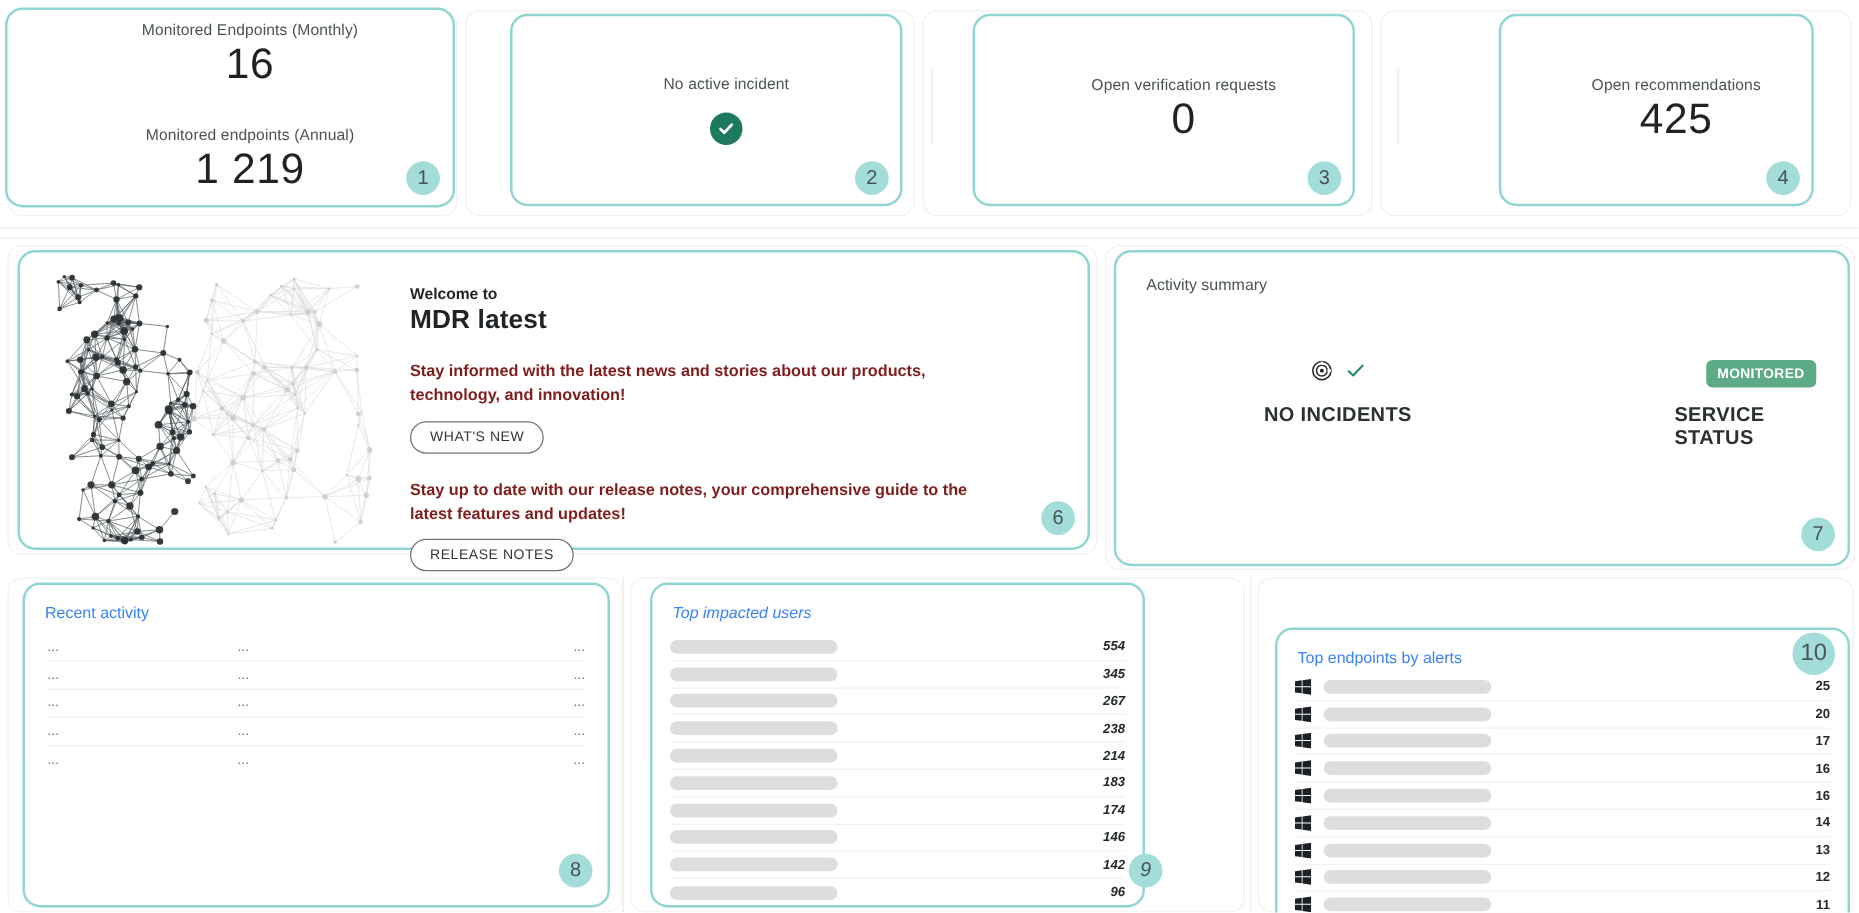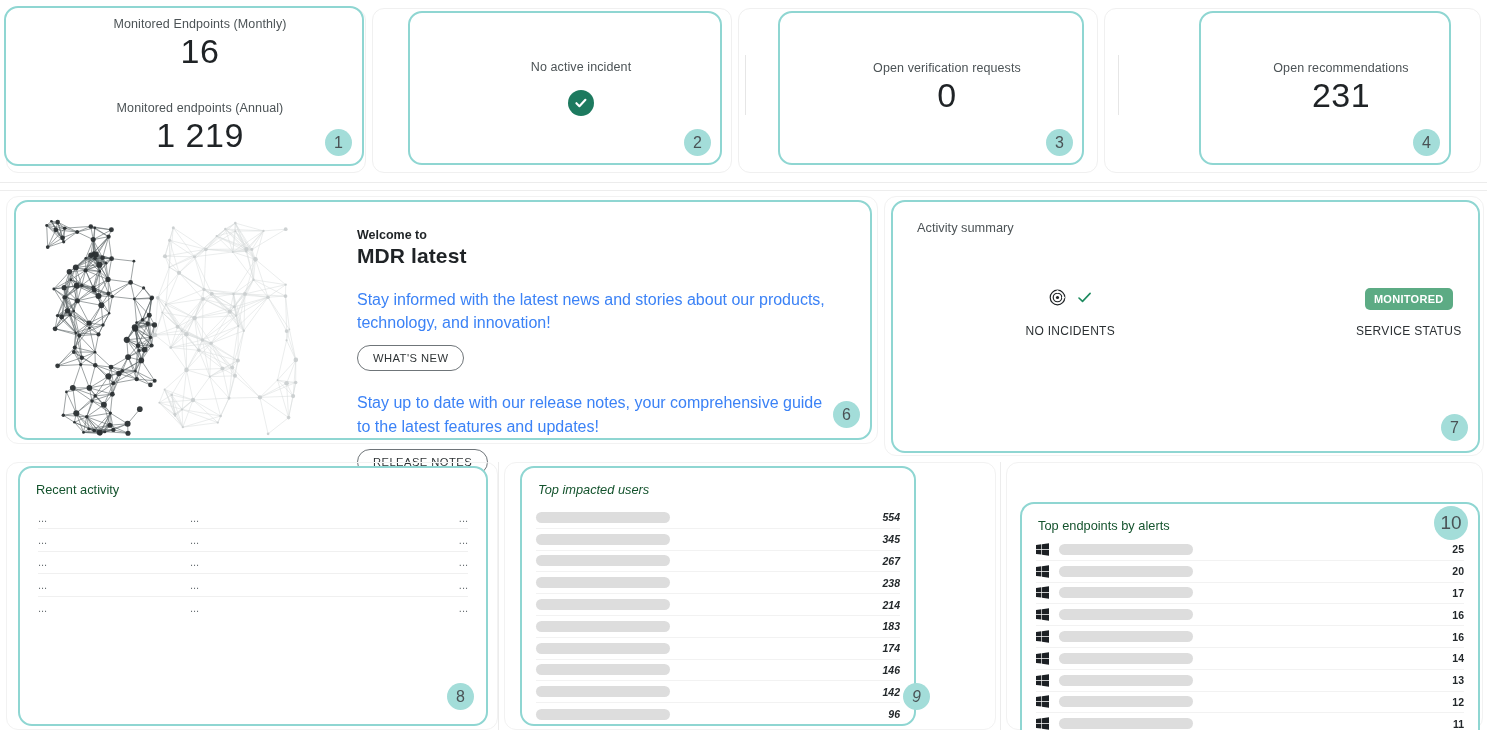--- a/index.html
+++ b/index.html
@@ -60,27 +60,27 @@
     display: flex; align-items: center; justify-content: center;
   }
   .check-circle svg { display: block; }
 
   
   #welcome-outer {
     position: absolute; left: 6px; top: 196px; width: 872px; height: 248px;
     border: 1px solid #f2f2f2; border-radius: 12px;
   }
   #welcome-card { left: 14px; top: 200px; width: 858px; height: 240px; }
-  #welcome-inner { display: flex; height: 100%; padding: 4px 0 0 0; gap: 29px; }
+  #welcome-inner { display: flex; height: 100%; padding: 4px 0 0 0; }
   #network-art { width: 298px; flex: none; position: relative; }
   #network-art svg { position: absolute; left: 20px; top: 8px; }
   #welcome-text { flex: 1; padding: 22px 24px 0 14px; }
   .w-small { font-size: 12.5px; font-weight: bold; color: #1f2326; }
   .w-title { font-size: 21px; font-weight: bold; color: #1f2326; margin-top: 2px; letter-spacing: .1px; }
-  .w-para { font-size: 16px; color: #3b82f6; margin-top: 20px; line-height: 1.45; max-width: 480px; }
+  .w-para { font-size: 13px; color: #7f1d1d; margin-top: 20px; line-height: 1.45; max-width: 480px; font-weight: bold; }
   .pill-btn {
     display: inline-block; margin-top: 11px;
     border: 1px solid #6f7579; border-radius: 16px;
     padding: 6px 15px 6px 15px;
     font-size: 11.2px; color: #2f3436; letter-spacing: .45px;
     background: #fff; cursor: pointer;
   }
 
   
   #activity-outer {
@@ -88,30 +88,30 @@
     border: 1px solid #f2f2f2; border-radius: 12px;
   }
   #activity-card { left: 891px; top: 200px; width: 589px; height: 253px; }
   .card-title { font-size: 12.8px; color: #4c5356; padding: 18px 0 0 24px; }
   #activity-items {
     display: flex; position: absolute; left: 0; right: 0; top: 82px;
     justify-content: flex-start; padding-left: 108px; gap: 200px;
   }
   .act-item { display: flex; flex-direction: column; align-items: center; width: 160px; }
   .act-icon-row { display: flex; align-items: center; gap: 9px; height: 30px; text-align: center; }
-  .act-caption { font-size: 12px; font-weight: normal; color: #2b3033; letter-spacing: .3px; margin-top: 10px; }
+  .act-caption { font-size: 16px; font-weight: bold; color: #2b3033; letter-spacing: .3px; margin-top: 10px; }
   .status-badge {
     background: #5cab84; color: #fff; font-size: 11px; font-weight: bold;
     letter-spacing: .3px; border-radius: 5px; padding: 5px 9px;
   }
 
   
   .bot-outer { position: absolute; top: 462px; height: 268px; border: 1px solid #f2f2f2; border-radius: 12px; }
   .bot-card { top: 466px; height: 260px; }
-  .bot-title { font-size: 12.8px; color: #14532d; padding: 14px 0 0 16px; }
+  .bot-title { font-size: 12.8px; color: #3b82f6; padding: 14px 0 0 16px; }
 
   .rows { margin-top: 10px; }
   .row {
     display: flex; align-items: center;
     border-bottom: 1px solid #f0f0f0;
     font-size: 10.5px; font-weight: bold; color: #23282b;
   }
   
   #recent-rows { padding: 0 18px 0 18px; }
   #recent-rows .row { height: 22.4px; }
@@ -160,21 +160,21 @@
   <div class="hl kpi-card" style="left:778px;top:11px;width:306px;height:154px;">
     <div class="kpi-label">Open verification requests</div>
     <div class="kpi-value">0</div>
     <div class="badge" style="right:9px;bottom:7px;">3</div>
   </div>
   <div class="kpi-divider" style="left:1118px;"></div>
 
   <div class="kpi-outer" style="left:1104px;width:377px;"></div>
   <div class="hl kpi-card" style="left:1199px;top:11px;width:252px;height:154px;">
     <div class="kpi-label">Open recommendations</div>
-    <div class="kpi-value">231</div>
+    <div class="kpi-value">425</div>
     <div class="badge" style="right:9px;bottom:7px;">4</div>
   </div>
 </div>
 
 <div class="hsep" style="top:190px;"></div>
 
 <div id="welcome-outer"></div>
 <div class="hl" id="welcome-card">
   <div id="welcome-inner">
     <div id="network-art">

